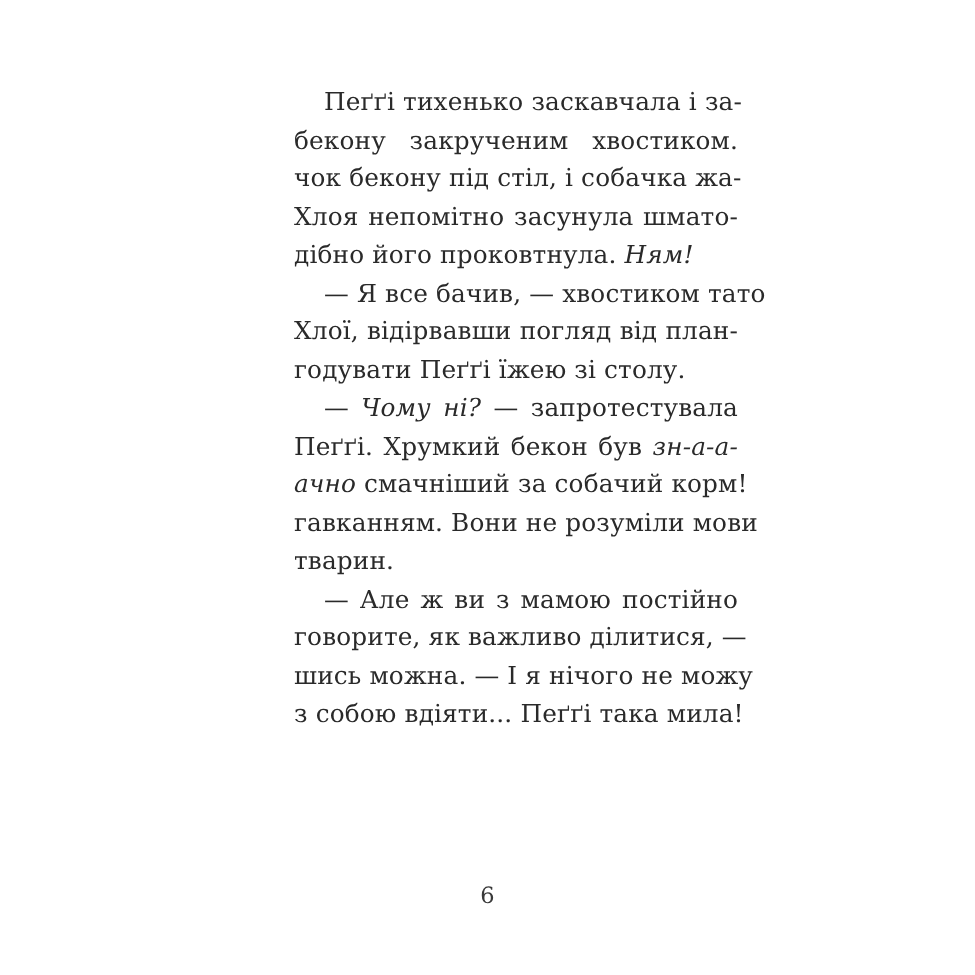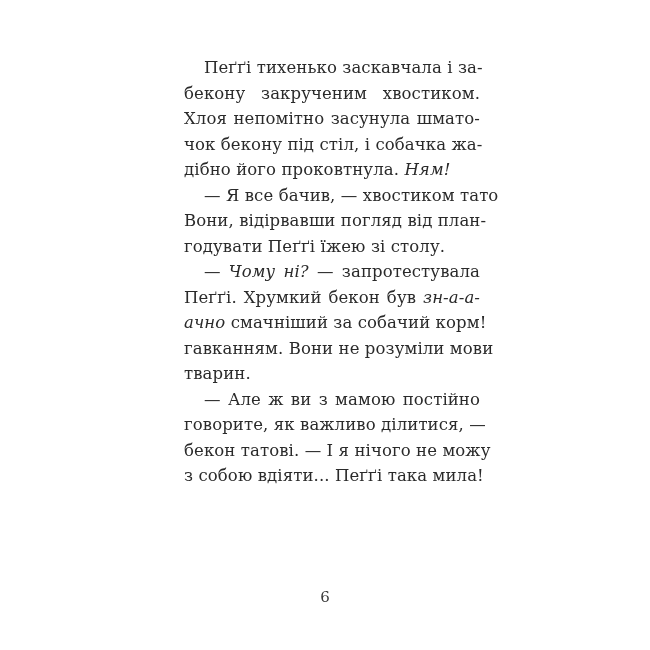--- a/index.html
+++ b/index.html
@@ -16,21 +16,21 @@
       color: #2a2a2a;
     }
     .page {
       position: absolute;
       left: 0; top: 0;
       width: 650px; height: 650px;
       background: #ffffff;
     }
     .text-block {
       position: absolute;
-      left: 184px;
+      left: 196px;
       top: 55px;
       width: 296px;
     }
     .line {
       display: block;
       height: 25.5px;
       line-height: 25.5px;
       font-size: 16.5px;
       white-space: nowrap;
       text-align: justify;
@@ -50,30 +50,30 @@
       color: #3a3a3a;
     }
   </style>
 </head>
 <body>
 
 <div class="page">
   <div class="text-block" id="text-block">
       <div class="line indent"><span>Пеґґі тихенько заскавчала і за-</span></div>
       <div class="line"><span>бекону закрученим хвостиком.</span></div>
+      <div class="line"><span>чок бекону під стіл, і собачка жа-</span></div>
       <div class="line"><span>Хлоя непомітно засунула шмато-</span></div>
-      <div class="line"><span>чок бекону під стіл, і собачка жа-</span></div>
       <div class="line last"><span>дібно його проковтнула. </span><em>Ням!</em></div>
       <div class="line indent"><span>— Я все бачив, — хвостиком тато</span></div>
-      <div class="line"><span>Вони, відірвавши погляд від план-</span></div>
+      <div class="line"><span>Хлої, відірвавши погляд від план-</span></div>
       <div class="line last"><span>годувати Пеґґі їжею зі столу.</span></div>
       <div class="line indent"><span>— </span><em>Чому ні?</em><span> — запротестувала</span></div>
       <div class="line"><span>Пеґґі. Хрумкий бекон був </span><em>зн-а-а-</em></div>
       <div class="line"><em>ачно</em><span> смачніший за собачий корм!</span></div>
       <div class="line"><span>гавканням. Вони не розуміли мови</span></div>
       <div class="line last"><span>тварин.</span></div>
       <div class="line indent"><span>— Але ж ви з мамою постійно</span></div>
       <div class="line"><span>говорите, як важливо ділитися, —</span></div>
-      <div class="line"><span>бекон татові. — І я нічого не можу</span></div>
+      <div class="line"><span>шись можна. — І я нічого не можу</span></div>
       <div class="line last"><span>з собою вдіяти... Пеґґі така мила!</span></div>
     </div>
   <div class="page-number">6</div>
 </div>
 
 </body></html>

